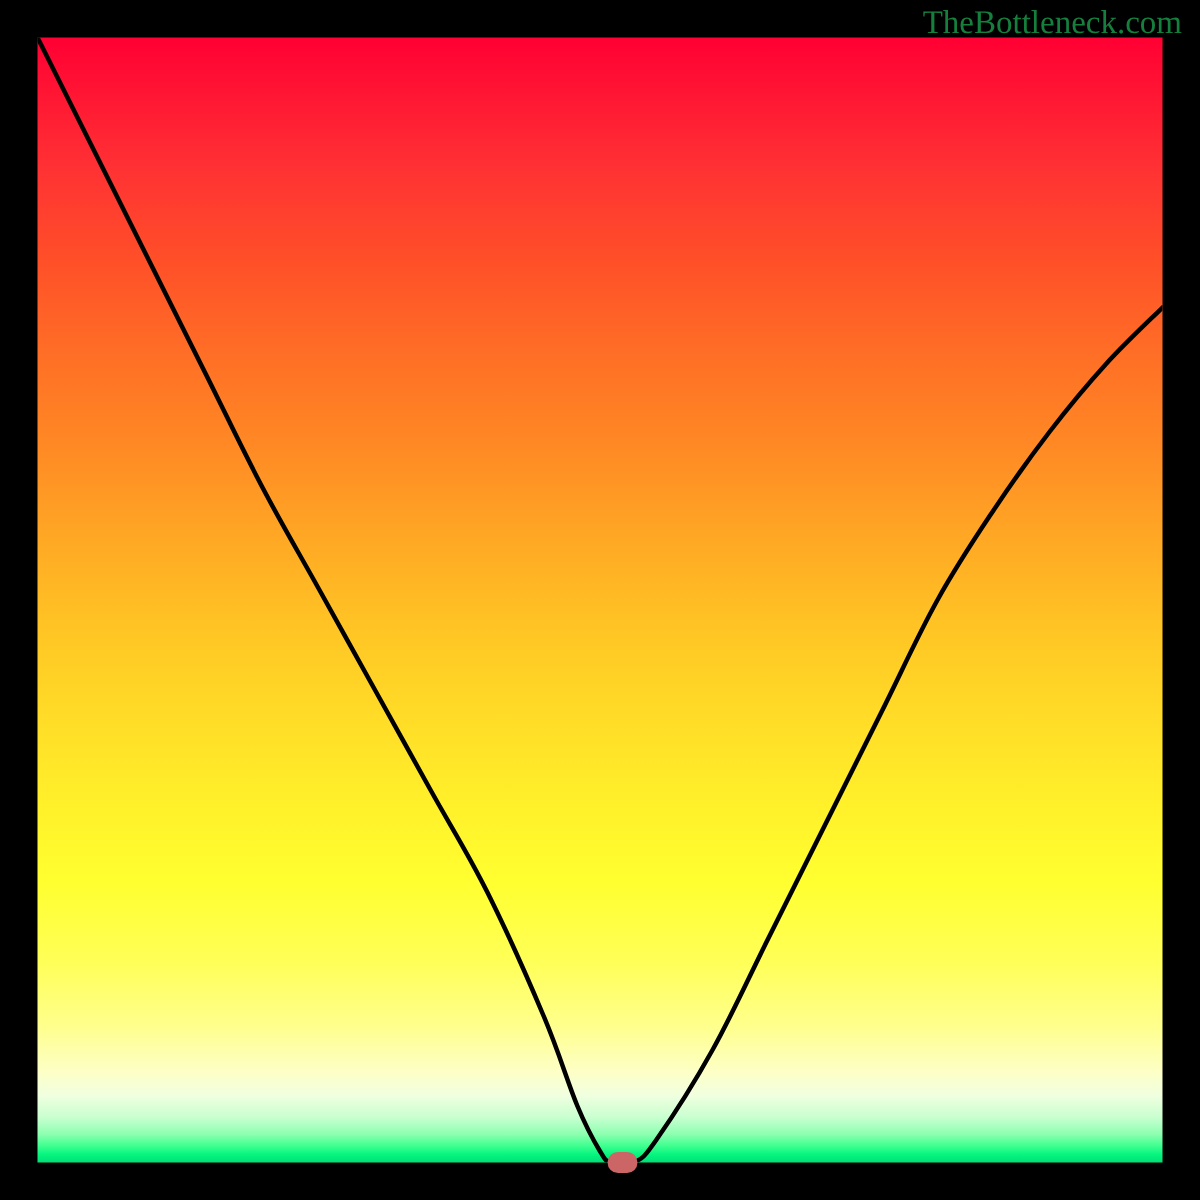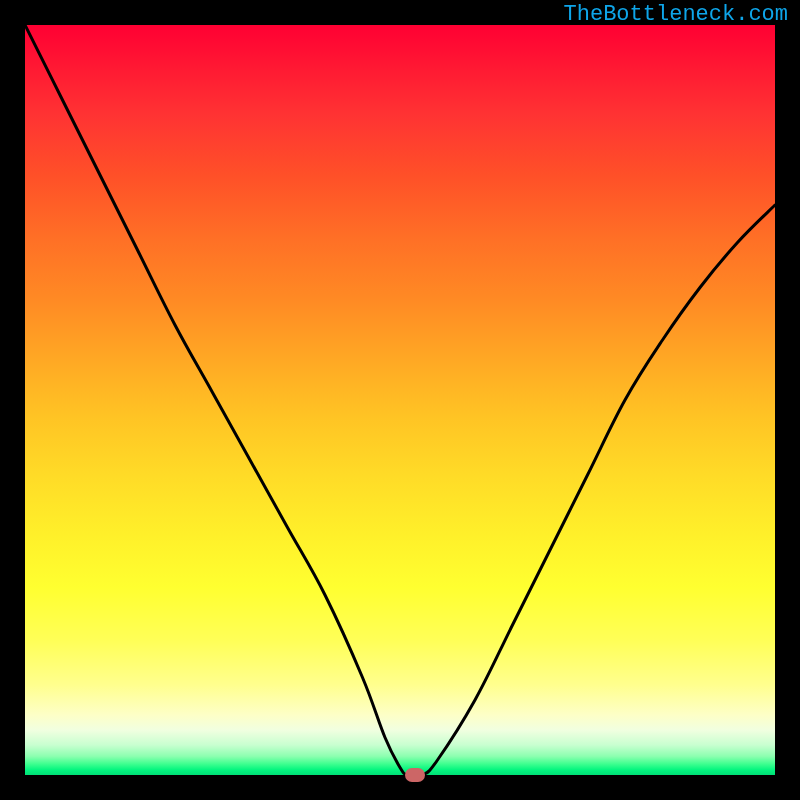--- a/index.html
+++ b/index.html
@@ -8,23 +8,23 @@
     width: 800px;
     height: 800px;
     background: #000;
     position: relative;
     overflow: hidden;
   }
   .watermark {
     position: absolute;
     top: 2px;
     right: 12px;
-    font-family: Liberation Mono, monospace;
+    font-family: Liberation Serif, serif;
     font-size: 22px;
-    color: #0ea5e9;
+    color: #15803d;
     z-index: 10;
   }
   .plot-area {
     position: absolute;
     left: 25px;
     top: 25px;
     width: 750px;
     height: 750px;
     background: linear-gradient(to bottom,
       #ff0033 0%,

